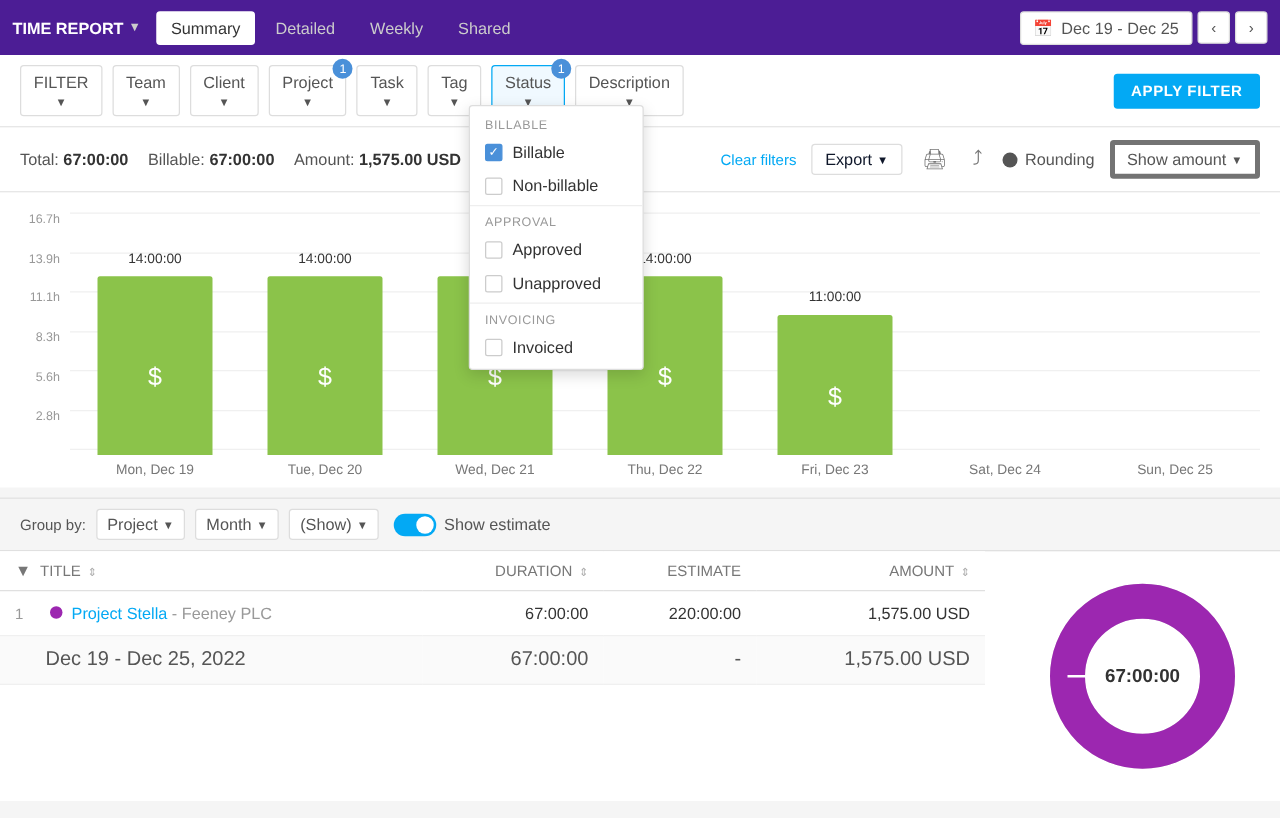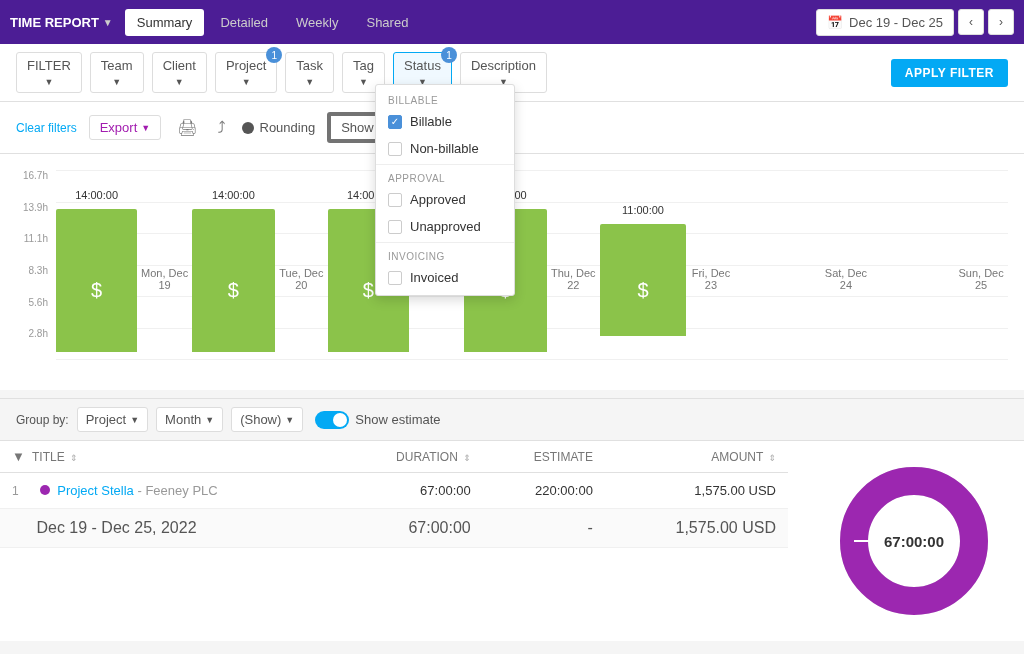--- a/index.html
+++ b/index.html
@@ -129,21 +129,21 @@
       gap: 12px;
     }
     .clear-filters { color: #03a9f4; font-size: 12px; cursor: pointer; }
     .export-btn {
       border: 1px solid #ddd;
       border-radius: 3px;
       padding: 4px 10px;
       background: #fff;
       cursor: pointer;
       font-size: 12px;
-      color: #a21caf;
+      color: #0f172a;
       display: flex;
       align-items: center;
       gap: 4px;
     }
     .icon-btn {
       border: none;
       background: none;
       cursor: pointer;
       color: #777;
       font-size: 16px;
@@ -206,20 +206,21 @@
     }
     .bar-day {
       font-size: 11px;
       color: #777;
       margin-top: 6px;
       text-align: center;
       padding-bottom: 8px;
     }
     .bar-col-wrapper {
       display: flex;
+      flex-direction: column;
       align-items: center;
       flex: 1;
       height: 100%;
       justify-content: flex-end;
     }
 
     
     .dropdown-overlay {
       position: absolute;
       top: 84px;
@@ -479,20 +480,25 @@
   </div>
   <div class="dropdown-divider"></div>
   <div class="dropdown-section-label">INVOICING</div>
   <div class="dropdown-item">
     <div class="empty-box"></div>
     <span>Invoiced</span>
   </div>
 </div>
 
 <div class="summary-bar">
+  <div>
+    <span class="summary-text">Total: <strong>67:00:00</strong></span>
+    <span class="summary-text" style="margin-left:12px;">Billable: <strong>67:00:00</strong></span>
+    <span class="summary-text" style="margin-left:12px;">Amount: <strong>1,575.00 USD</strong></span>
+  </div>
   <div class="summary-actions">
     <span class="clear-filters">Clear filters</span>
     <button class="export-btn">
       <span>Export</span>
       <span class="chevron">▼</span>
     </button>
     <button class="icon-btn">🖨</button>
     <button class="icon-btn">⤴</button>
     <div class="rounding-toggle">
       <span style="width:12px;height:12px;background:#555;border-radius:50%;display:inline-block;"></span>

